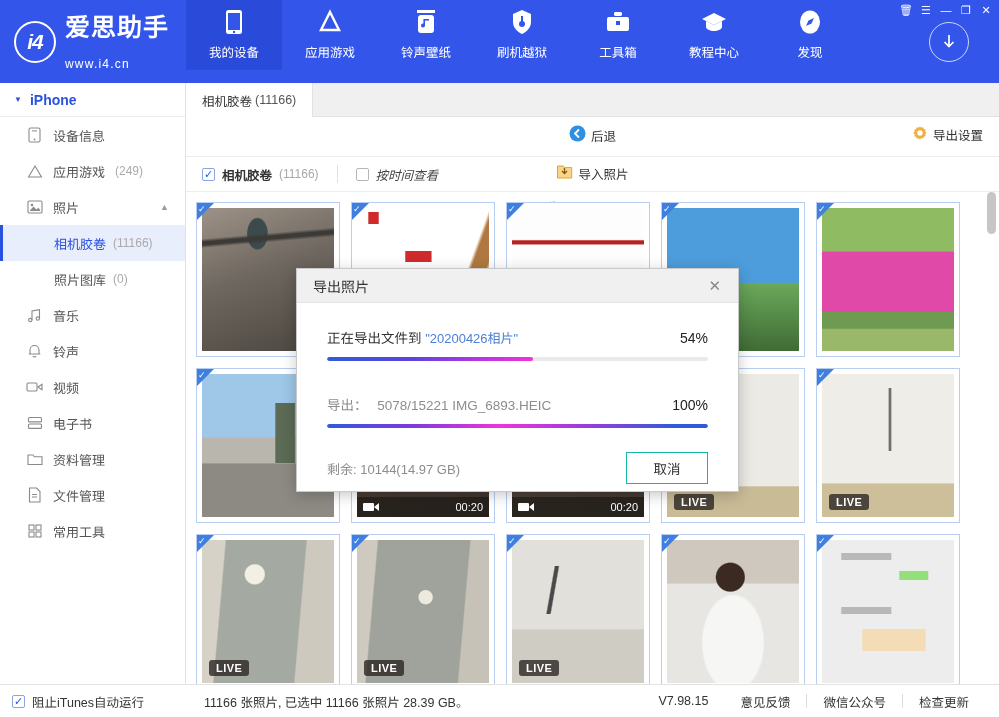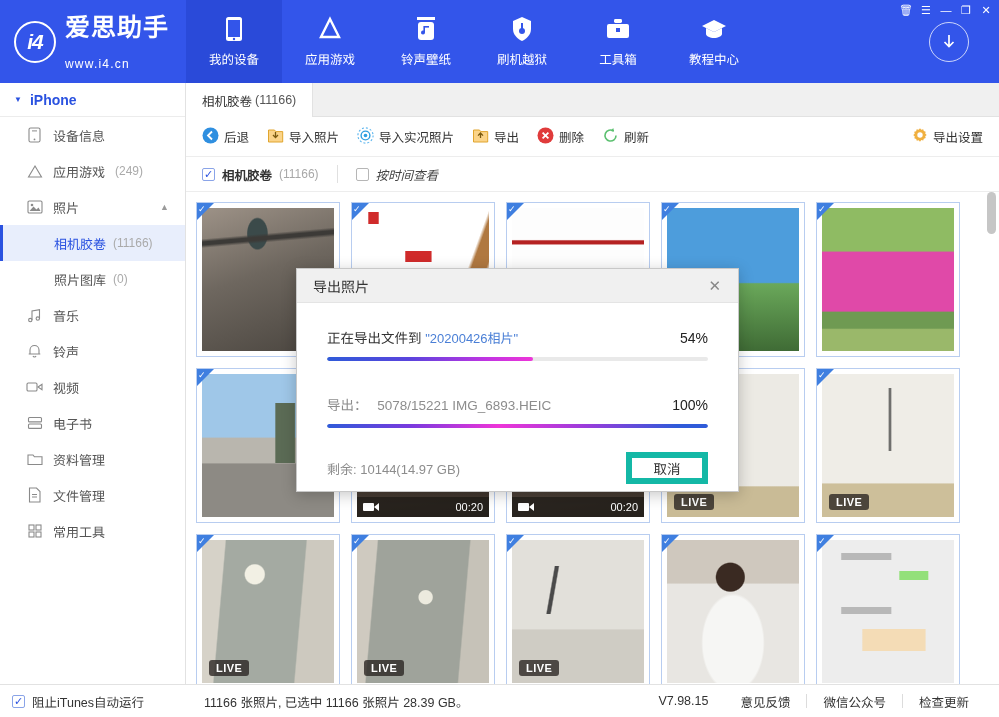--- a/index.html
+++ b/index.html
@@ -27,21 +27,21 @@
     display: flex; align-items: center; justify-content: center;
     font-size: 21px; font-weight: bold; font-style: italic;
     letter-spacing: -1px;
   }
   .brand-text { color: #fff; line-height: 1.1; }
   .brand-name { font-size: 25px; font-weight: bold; letter-spacing: 1px; }
   .brand-url { font-size: 12px; letter-spacing: 1.2px; margin-top: 16px; }
 
   .nav { position: absolute; left: 186px; top: 0; height: 83px; display: flex; }
   .nav-item {
-    width: 96px; height: 83px;
+    width: 96px; height: 70px;
     display: flex; flex-direction: column; align-items: center; justify-content: center;
     gap: 7px; color: #fff; cursor: pointer;
   }
   .nav-item.active { background: #2a4ad9; }
   .nav-ico { height: 26px; display: flex; align-items: flex-end; }
   .nav-label { font-size: 12.5px; }
 
   .winbtns {
     position: absolute; right: 4px; top: 2px;
     display: flex; gap: 2px;
@@ -94,21 +94,21 @@
   .tabbar { height: 34px; background: #f0f0f0; border-bottom: 1px solid #e2e2e2; display: flex; }
   .tab {
     height: 34px; padding: 0 16px; display: flex; align-items: center;
     background: #fff; border-right: 1px solid #e2e2e2;
     font-size: 12.5px; color: #333; cursor: pointer;
   }
   .tab-count { color: #555; margin-left: 3px; }
 
   .toolbar {
     height: 40px; display: flex; align-items: center; gap: 18px;
-    padding: 8px 16px; border-bottom: 1px solid #ededed; position: relative;
+    padding: 8px 16px; border-bottom: 1px solid #ededed; position: relative; flex-direction: column;
   }
   .tbtn { display: flex; align-items: center; gap: 5px; cursor: pointer; font-size: 12.5px; color: #333; }
   .tbtn-right { position: absolute; right: 16px; display: flex; align-items: center; gap: 5px; cursor: pointer; font-size: 12.5px; }
 
   .filterbar {
     height: 35px; display: flex; align-items: center; gap: 0;
     padding: 0 16px; border-bottom: 1px solid #ededed;
   }
   .chk { width: 13px; height: 13px; border: 1px solid #8aa4e8; border-radius: 2px;
          display: inline-flex; align-items: center; justify-content: center;
@@ -202,21 +202,21 @@
   }
   .pr-fill.full {
     background: linear-gradient(90deg,#2f5bd9 0%,#7a3ade 22%,#ee35d8 45%,#9a3cdb 68%,#2f5bd9 92%);
   }
   .dlg-foot {
     display: flex; align-items: center; justify-content: space-between;
     padding: 24px 30px 0 30px;
   }
   .dlg-remain { font-size: 13px; color: #8d8d8d; }
   .btn-cancel {
-    width: 82px; height: 32px; background: #fff; border: 6px solid #14b8a6;
+    width: 82px; height: 32px; background: #fff; border: 1px solid #14b8a6;
     font-size: 13.5px; color: #333; cursor: pointer;
     font-family: "Liberation Sans", sans-serif;
   }
 
   .ph { position: absolute; inset: 0; }
 </style>
 </head>
 <body>
 
 <div id="app">
@@ -281,20 +281,29 @@
         <span class="nav-label">工具箱</span>
       </div>
       <div class="nav-item">
         <span class="nav-ico">
           <svg width="26" height="26" viewBox="0 0 26 26">
               <path d="M13 4 L25 10 L13 16 L1 10 Z" fill="#fff"></path>
               <path d="M5 12 v6 c0 2 4 4 8 4 s8 -2 8 -4 v-6 l-8 4 z" fill="#fff"></path>
             </svg>
         </span>
         <span class="nav-label">教程中心</span>
+      </div>
+      <div class="nav-item">
+        <span class="nav-ico">
+          <svg width="26" height="26" viewBox="0 0 26 26">
+              <ellipse cx="13" cy="13" rx="10" ry="11.5" fill="#fff"></ellipse>
+              <path d="M17 9 L11.5 11.5 L9 17 L14.5 14.5 Z" fill="#3355ea"></path>
+            </svg>
+        </span>
+        <span class="nav-label">发现</span>
       </div>
     </div>
 
     <div class="winbtns">
       <div class="winbtn">🗑</div>
       <div class="winbtn">☰</div>
       <div class="winbtn">―</div>
       <div class="winbtn">❐</div>
       <div class="winbtn">✕</div>
     </div>

